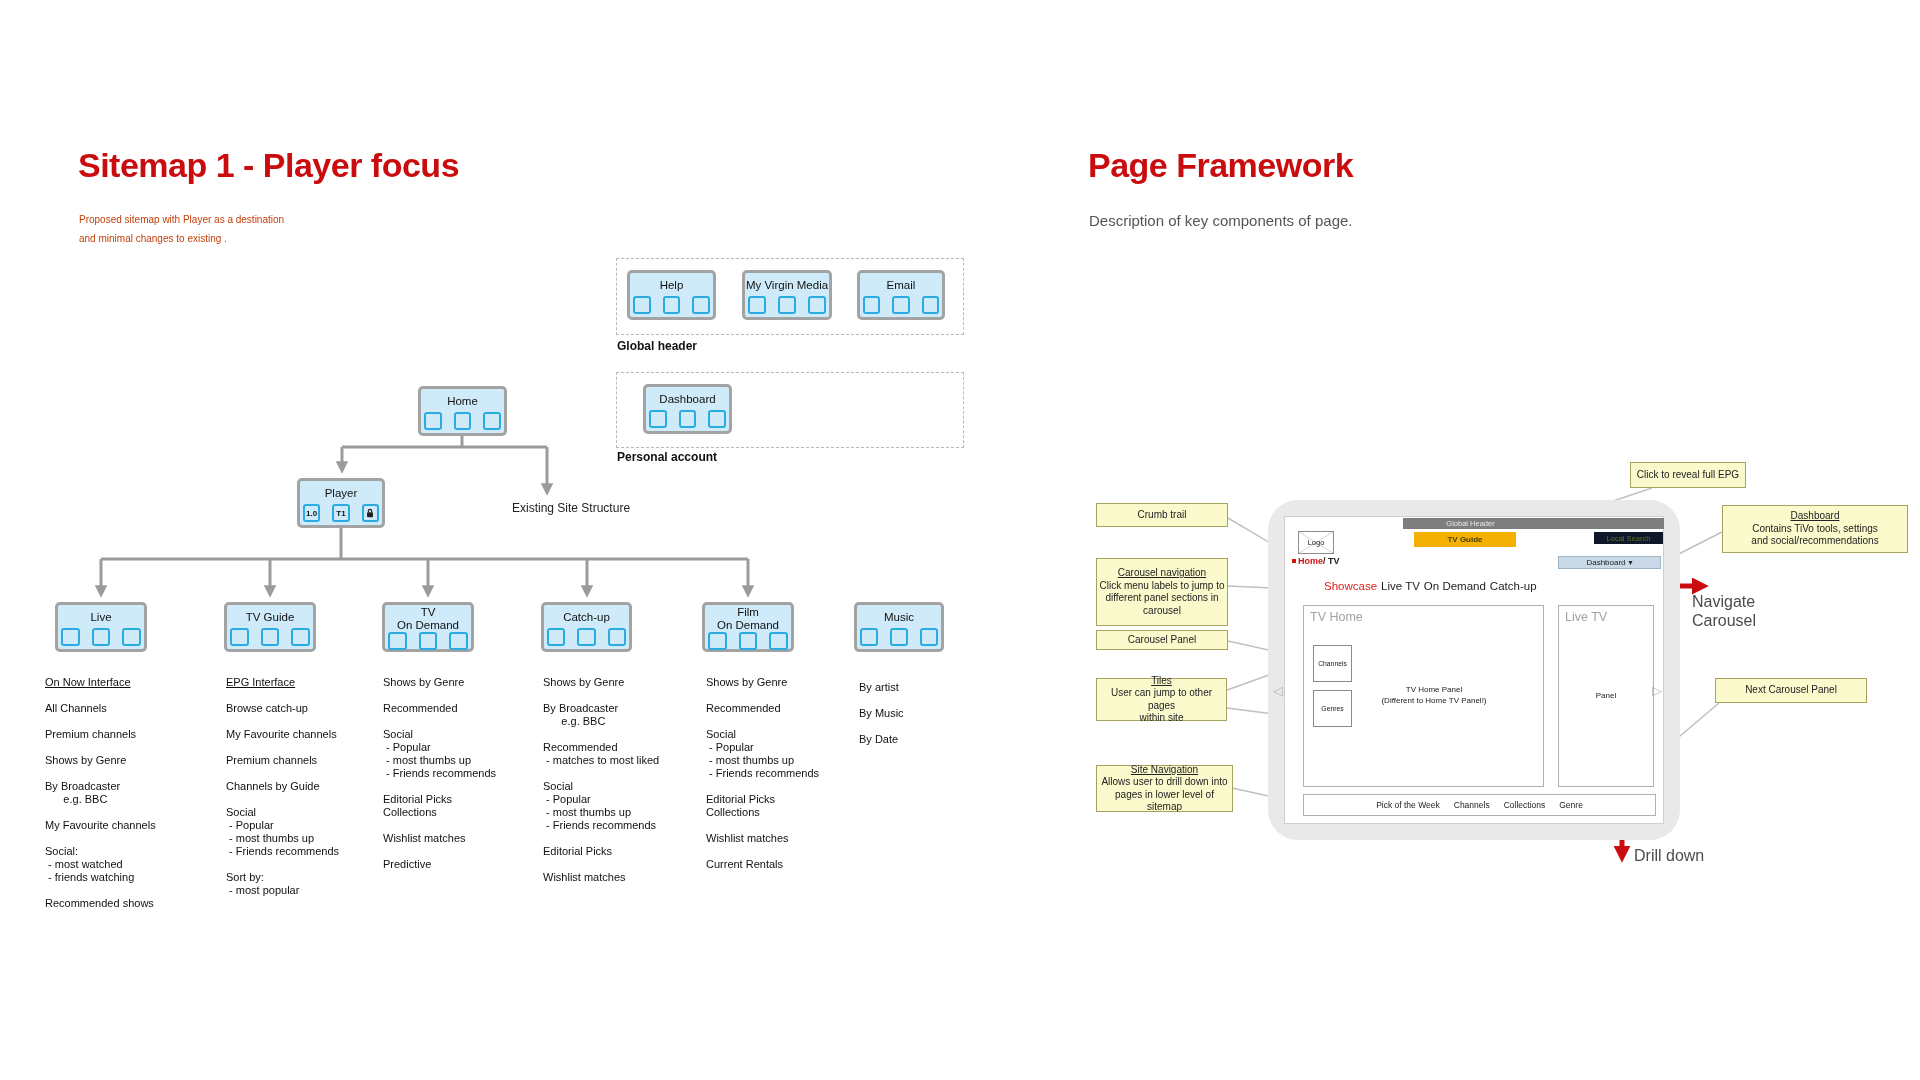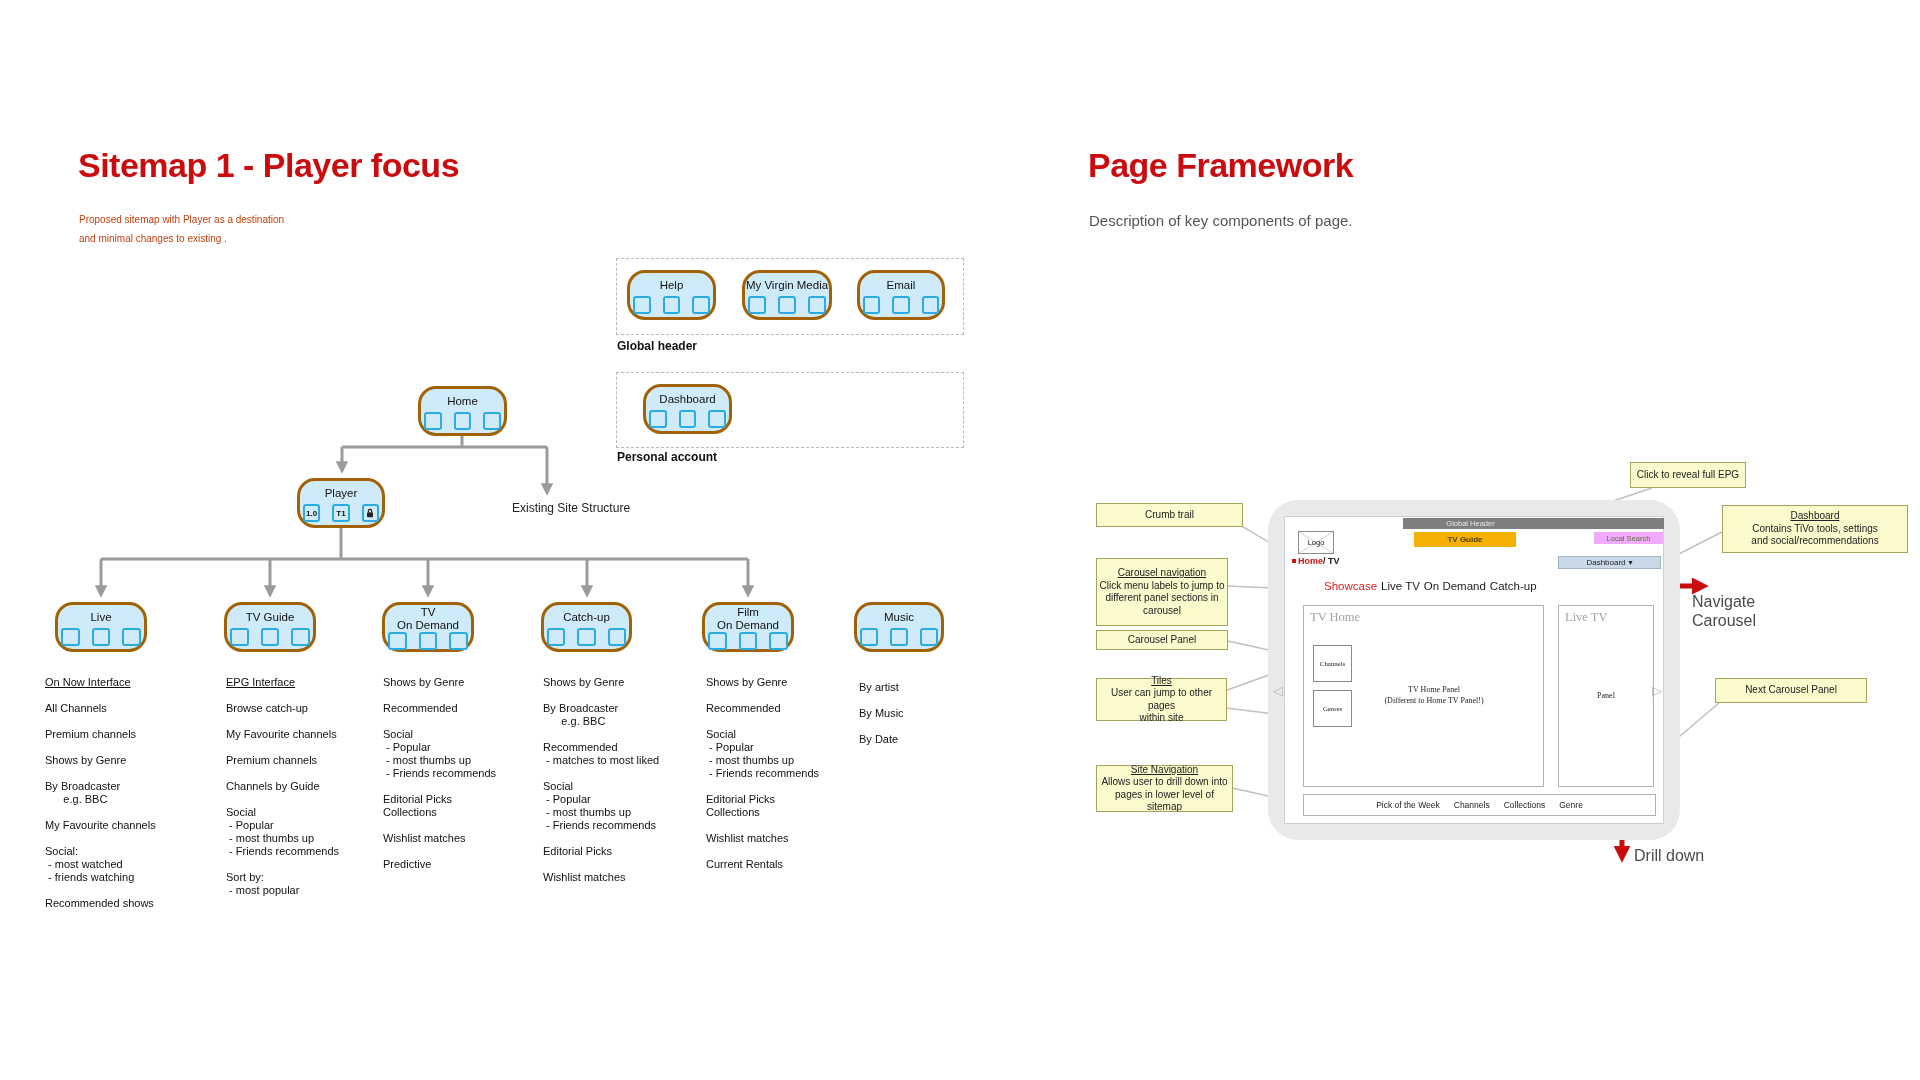--- a/index.html
+++ b/index.html
@@ -6,47 +6,47 @@
   .page{position:relative;width:1920px;height:1080px;background:#fff;overflow:hidden;
         font-family:"Liberation Sans",sans-serif;color:#111;}
   .abs{position:absolute;}
   svg.overlay{position:absolute;left:0;top:0;pointer-events:none;}
   .h1{font-size:34px;font-weight:bold;color:#cb0c0f;letter-spacing:-0.5px;white-space:nowrap;}
   .sub{font-size:10px;color:#c2410c;line-height:19px;white-space:pre-line;}
   .sub2{font-size:15px;color:#555;}
   .dashed{border:1px dashed #b9b9b9;}
   .seclabel{font-size:12px;font-weight:bold;color:#111;}
   .smalllabel{font-size:12px;color:#222;}
-  .node{background:#cfebf9;border:3px solid #a16207;border-radius:18px;display:flex;flex-direction:column;box-sizing:border-box;}
+  .node{background:#cfebf9;border:3px solid #a3a3a3;border-radius:5px;display:flex;flex-direction:column;box-sizing:border-box;}
   .node-label{flex:1;display:flex;align-items:center;justify-content:center;font-size:11.5px;line-height:13px;
               color:#111;text-align:center;white-space:pre-line;padding-top:1px;}
   .node-cells{display:flex;gap:12px;padding:0 3px 3px 3px;}
   .node-cells i{flex:1;height:14px;border:2px solid #2aabe2;border-radius:3px;background:#cfebf9;
                 font-style:normal;font-size:8px;font-weight:bold;display:flex;align-items:center;justify-content:center;}
   .list{font-size:11px;line-height:13px;color:#111;}
   .list .para{white-space:pre-wrap;margin:0 0 13px 0;}
   .list .head{text-decoration:underline;}
   .note{background:#fbfacd;border:1px solid #a6a25f;color:#222;font-size:10px;line-height:12.5px;text-align:center;
         display:flex;flex-direction:column;align-items:center;justify-content:center;box-sizing:border-box;padding:2px;}
   .note .t{text-decoration:underline;}
   .note .b{white-space:pre-line;}
   .frame{background:#e9e9e9;border-radius:30px;}
   .screen{background:#fff;border:1px solid #cfcfcf;box-sizing:border-box;}
   .ghbar{background:#7e7e7e;}
   .ghtext{font-size:7.5px;color:#e8e8e8;text-align:center;}
   .logo{border:1px solid #8c8c8c;display:flex;align-items:center;justify-content:center;font-size:7.5px;color:#222;background:#fff;}
   .btn-orange{background:#f4b104;display:flex;align-items:center;justify-content:center;font-size:8px;font-weight:bold;color:#4a3b00;}
-  .btn-green{background:#f0abfc;display:flex;align-items:center;justify-content:center;font-size:7.5px;color:#55752c;}
+  .btn-green{background:#0f172a;display:flex;align-items:center;justify-content:center;font-size:7.5px;color:#55752c;}
   .btn-blue{background:#c9d9e8;border:1px solid #9fb6c9;display:flex;align-items:center;justify-content:center;gap:3px;font-size:8px;color:#222;box-sizing:border-box;}
   .crumb{font-size:9px;font-weight:bold;color:#1a1a1a;display:flex;align-items:center;}
   .crumb .red{color:#d21212;}
   .reddot{display:inline-block;width:4px;height:4px;background:#d21212;margin-right:2px;}
   .tabs{display:flex;gap:4px;font-size:11.5px;color:#1d1d1d;}
   .tab-showcase{color:#e01b1b;}
-  .panel{border:1px solid #b0b0b0;background:#fff;box-sizing:border-box;font-family:Liberation Serif, serif;}
+  .panel{border:1px solid #b0b0b0;background:#fff;box-sizing:border-box;}
   .plabel{font-size:12.5px;color:#a3a3a3;margin:4px 0 0 6px;}
   .tile{border:1px solid #8a8a8a;background:#fff;display:flex;align-items:center;justify-content:center;
         font-size:6.8px;color:#222;text-align:center;box-sizing:border-box;}
   .caption{font-size:8px;color:#222;text-align:center;line-height:11px;white-space:pre-line;}
   .bottomnav{border:1px solid #b0b0b0;display:flex;align-items:center;justify-content:center;gap:14px;font-size:8.5px;color:#222;box-sizing:border-box;background:#fff;}
   .caricon{font-size:13px;color:#b5b5b5;}
   .ann{font-size:16px;color:#4c4c4c;line-height:19px;white-space:pre-line;}
 </style>
 </head>
 <body>
@@ -330,21 +330,21 @@
       <span>Collections</span>
       <span>Genre</span>
     </div>
   </div>
   <div class="caricon abs" style="left:1273px;top:683px;">◁</div>
   <div class="caricon abs" style="left:1652px;top:683px;">▷</div>
 
   <div class="note abs" style="left:1630px;top:462px;width:116px;height:26px;">
     <div>Click to reveal full EPG</div>
   </div>
-  <div class="note abs" style="left:1096px;top:503px;width:147px;height:24px;">
+  <div class="note abs" style="left:1096px;top:503px;width:132px;height:24px;">
     <div>Crumb trail</div>
   </div>
   <div class="note abs" style="left:1096px;top:558px;width:132px;height:68px;">
     <div class="t">Carousel navigation</div>
     <div class="b">Click menu labels to jump to
 different panel sections in
 carousel</div>
   </div>
   <div class="note abs" style="left:1096px;top:630px;width:132px;height:20px;text-align:center;">
     <div>Carousel Panel</div>

